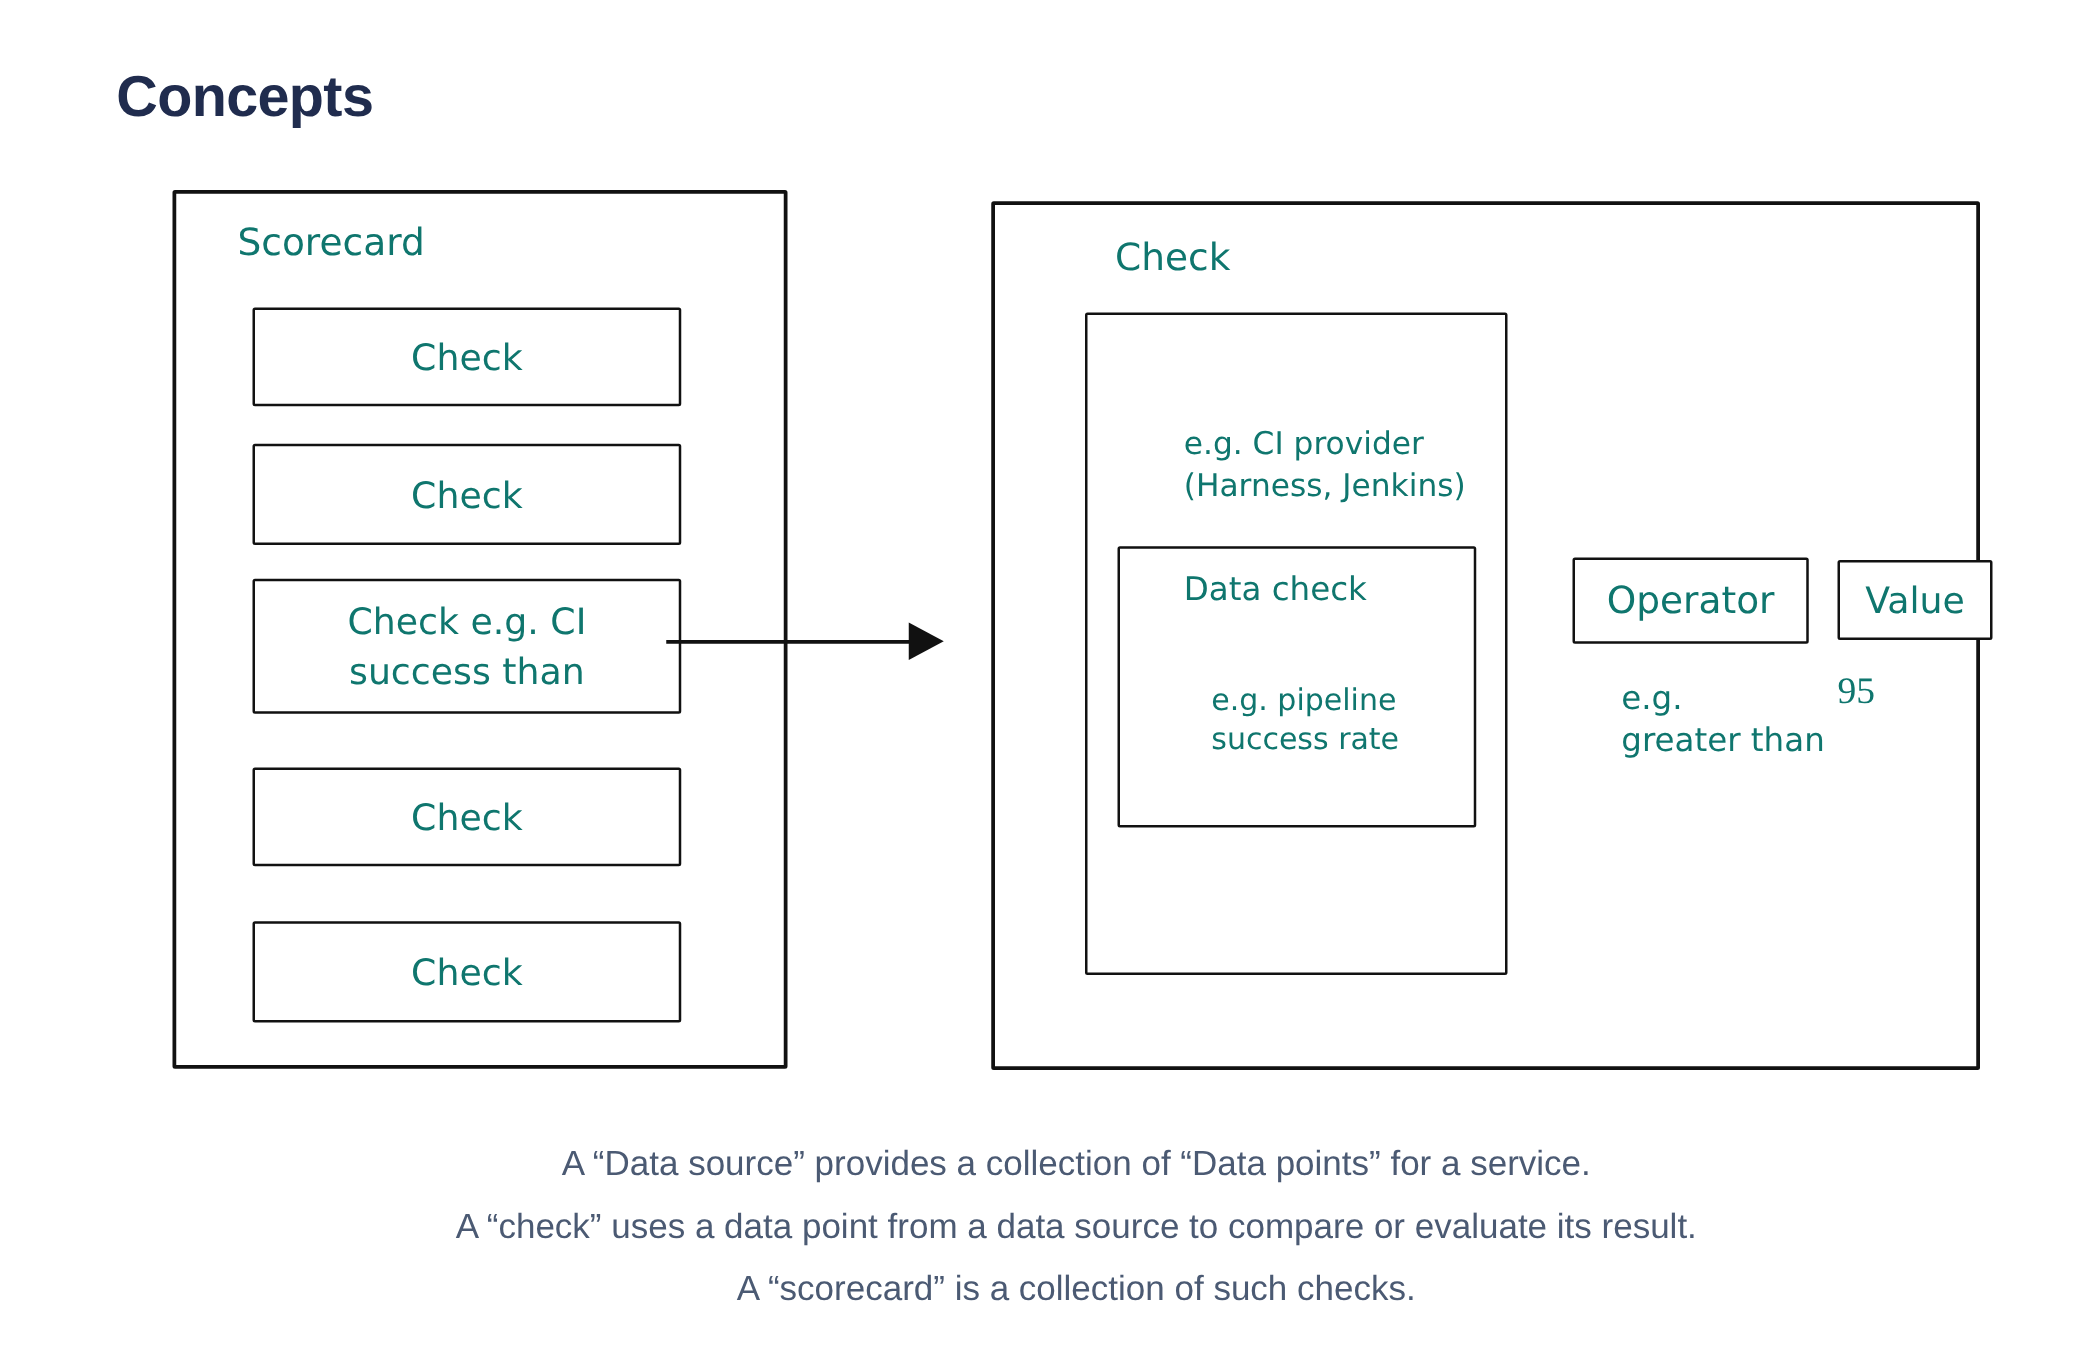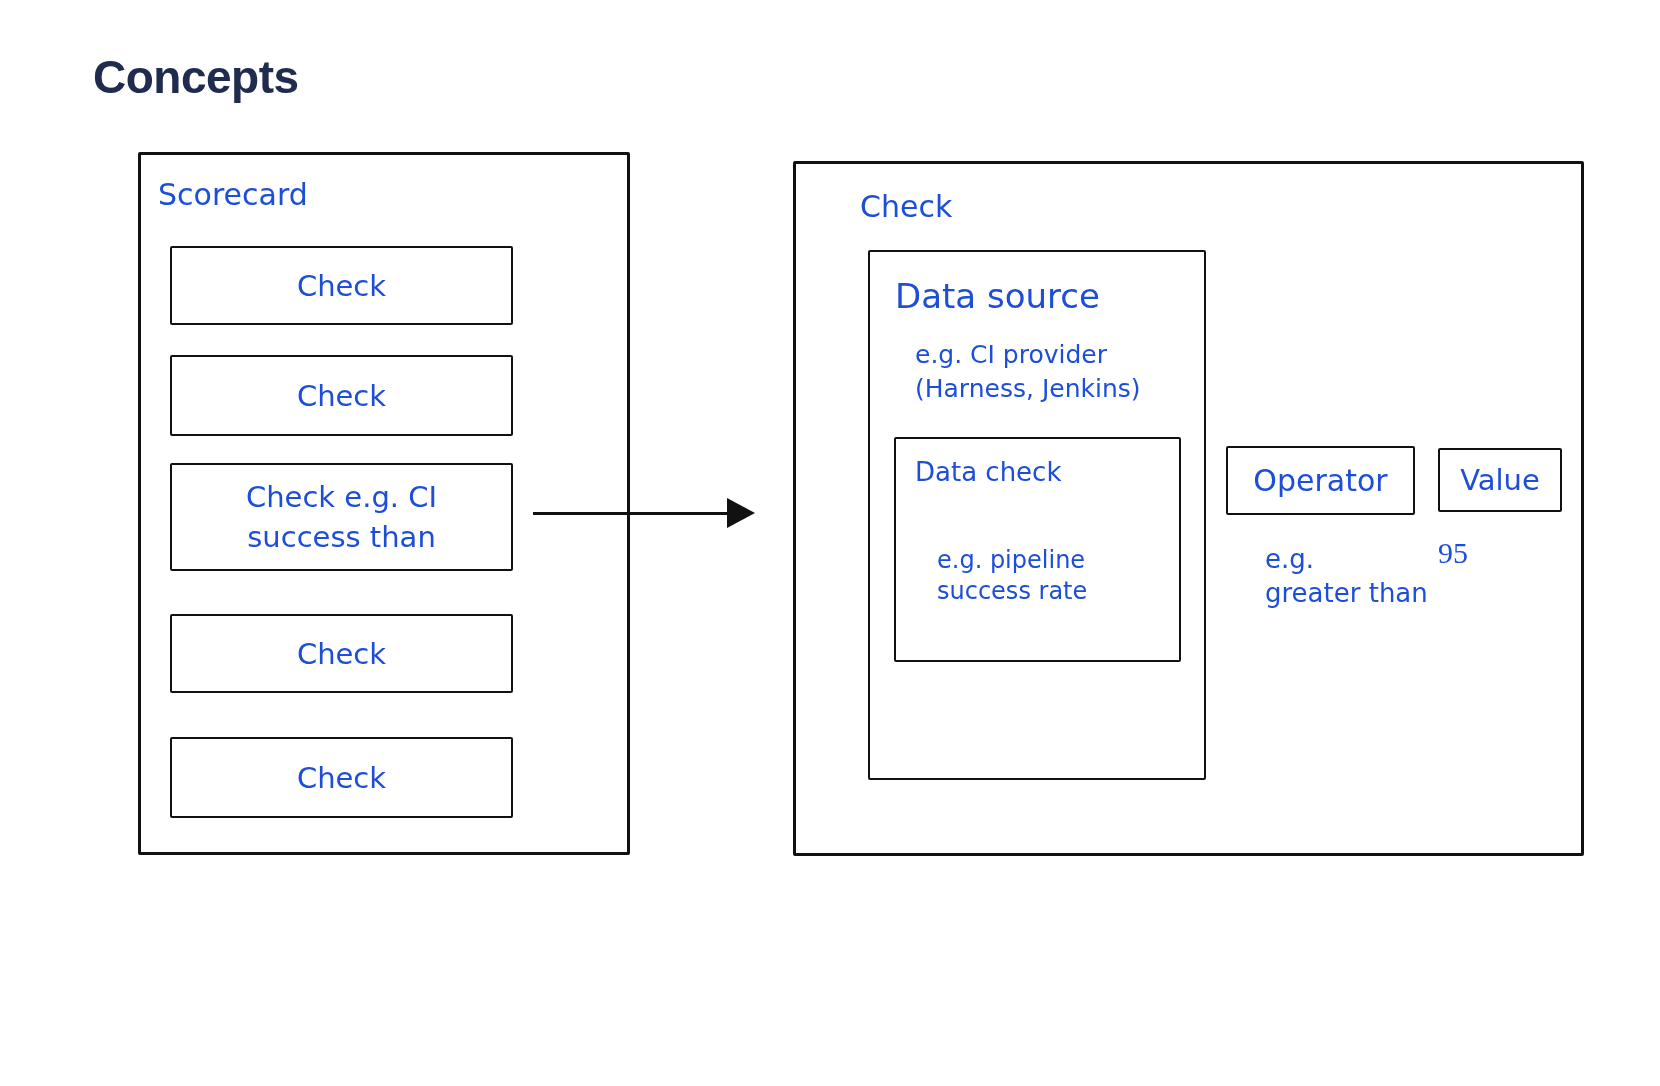--- a/index.html
+++ b/index.html
@@ -16,21 +16,21 @@
   .canvas{position:absolute;inset:0;}
   .title{
     position:absolute;left:93px;top:8px;
     font-size:46px;font-weight:700;color:var(--heading);
     letter-spacing:-0.5px;
     margin-top:42px;
   }
   
   .hand{
     font-family:"DejaVu Sans", sans-serif;
-    color:#1d4ed8;white-space:pre-line;
+    color:#0f766e;white-space:pre-line;margin-left:32px;
   }
   .box{
     position:absolute;background:#ffffff;
     border:3px solid var(--stroke);border-radius:2px;
   }
   
   .scorecard{left:138px;top:152px;width:492px;height:703px;}
   .scorecard-label{position:absolute;left:17px;top:22px;font-size:30px;}
   .check-box{
     position:absolute;left:29px;width:343px;
@@ -101,33 +101,37 @@
 
   <div class="arrow">
     <div class="arrow-line"></div>
     <div class="arrow-head"></div>
   </div>
 
   <div class="box check-detail">
     <div class="hand check-detail-label">Check</div>
 
     <div class="box data-source">
-      <div class="hand ds-title">Data source</div>
       <div class="hand ds-example">e.g. CI provider
 (Harness, Jenkins)</div>
 
       <div class="box data-point">
         <div class="hand dp-title">Data check</div>
         <div class="hand dp-example">e.g. pipeline
 success rate</div>
       </div>
     </div>
 
     <div class="box operator-box hand">Operator</div>
     <div class="hand operator-example">e.g.
 greater than</div>
 
     <div class="box value-box hand">Value</div>
     <div class="hand value-example">95</div>
   </div>
 
+  <div class="caption">
+    <p>A “Data source” provides a collection of “Data points” for a service.</p>
+    <p>A “check” uses a data point from a data source to compare or evaluate its result.</p>
+    <p>A “scorecard” is a collection of such checks.</p>
+  </div>
 
 </div>
 
 </body></html>

